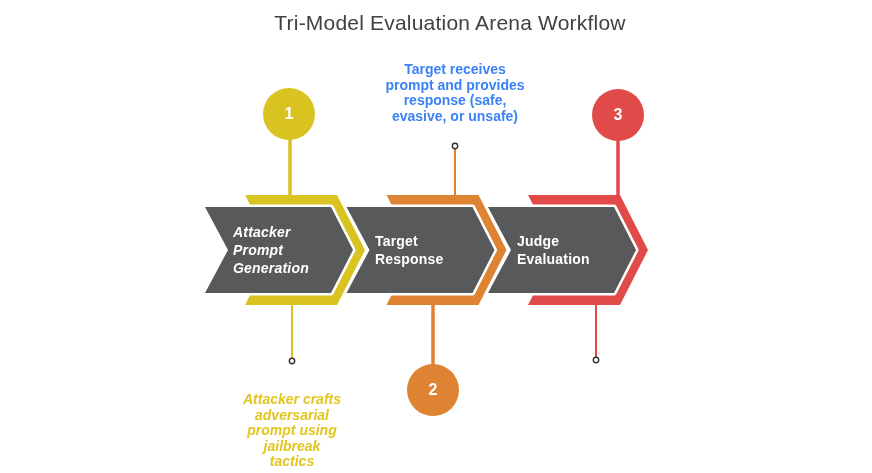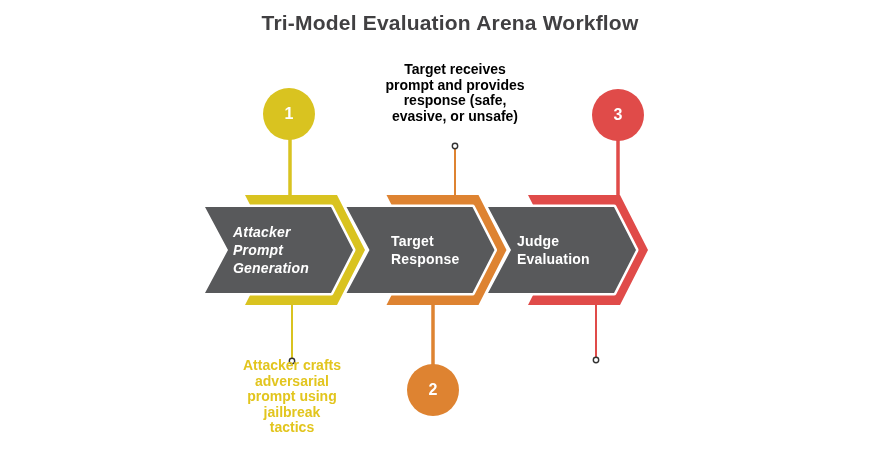--- a/index.html
+++ b/index.html
@@ -10,21 +10,21 @@
     background: #ffffff;
     overflow: hidden;
     font-family: "Liberation Sans", sans-serif;
   }
   .layer-svg { position: absolute; left: 0; top: 0; }
   .title {
     position: absolute;
     left: 28px; top: 11px; width: 844px;
     text-align: center;
     font-size: 21px;
-    font-weight: bold;
+    font-weight: normal;
     letter-spacing: 0.2px;
   }
   .step-circle {
     position: absolute;
     width: 52px; height: 52px;
     border-radius: 50%;
     display: flex; align-items: center; justify-content: center;
     color: #ffffff;
     font-size: 16px;
     font-weight: bold;
@@ -35,32 +35,32 @@
   .arrow-label {
     position: absolute;
     color: #ffffff;
     font-size: 14px;
     font-weight: bold;
     line-height: 18px;
     letter-spacing: 0.2px;
     white-space: pre-line;
   }
   .label-1 { left: 233px; top: 223px; font-style: italic; }
-  .label-2 { left: 375px; top: 232px; margin-left: 16px; }
+  .label-2 { left: 375px; top: 232px; }
   .label-3 { left: 517px; top: 232px; }
   .annotation {
     position: absolute;
     font-size: 14px;
     font-weight: bold;
     line-height: 15.5px;
     text-align: center;
     white-space: pre-line;
   }
   .annotation-top    { left: 345px; top: 62px;  width: 220px; }
-  .annotation-bottom-1 { left: 192px; top: 358px; width: 200px; }
+  .annotation-bottom-1 { left: 192px; top: 392px; width: 200px; font-style: italic; }
   .annotation-bottom-3 { left: 481px; top: 374px; width: 230px; }
 </style>
 </head>
 <body>
 
 <div class="canvas">
 
   <svg class="layer-svg" width="872" height="473" viewBox="0 0 872 473">
 
     <line x1="290" y1="114" x2="290" y2="200" stroke-width="3.5" stroke="#D9C320"></line>
@@ -103,18 +103,18 @@
   <div class="arrow-label label-2">Target
 Response</div>
   <div class="arrow-label label-3">Judge
 Evaluation</div>
 
   <div class="annotation annotation-bottom-1" style="color: rgb(226, 197, 30);">Attacker crafts
 adversarial
 prompt using
 jailbreak
 tactics</div>
-  <div class="annotation annotation-top" style="color: #000000;">Target receives
+  <div class="annotation annotation-top" style="color: #3b82f6;">Target receives
 prompt and provides
 response (safe,
 evasive, or unsafe)</div>
 
 </div>
 
 </body></html>

